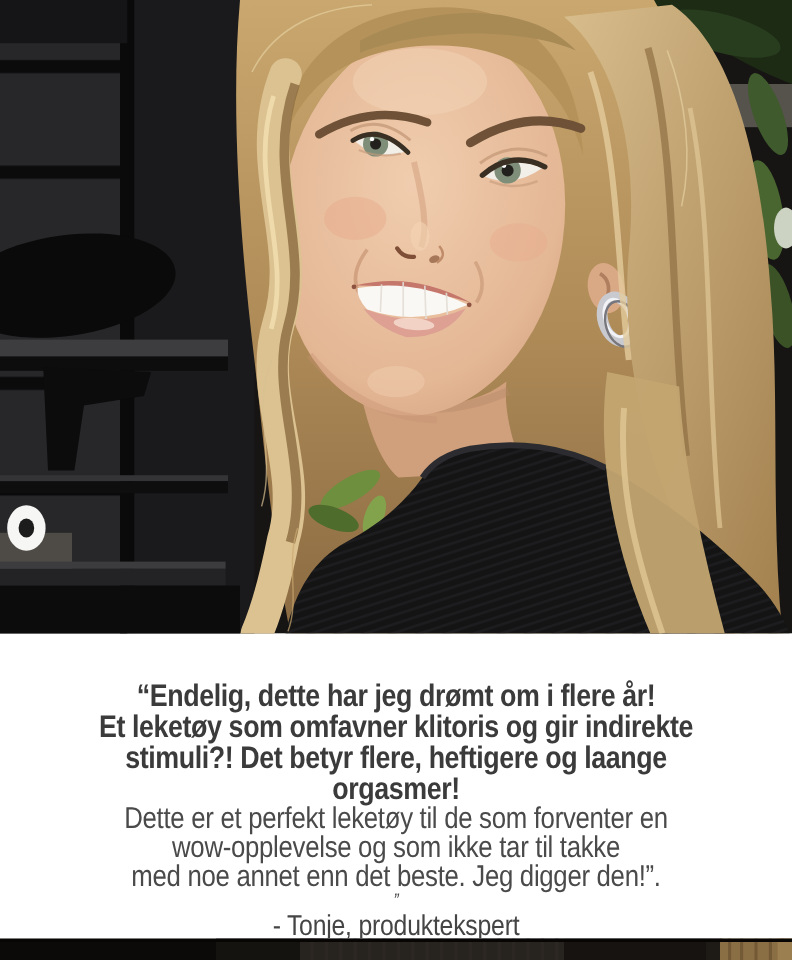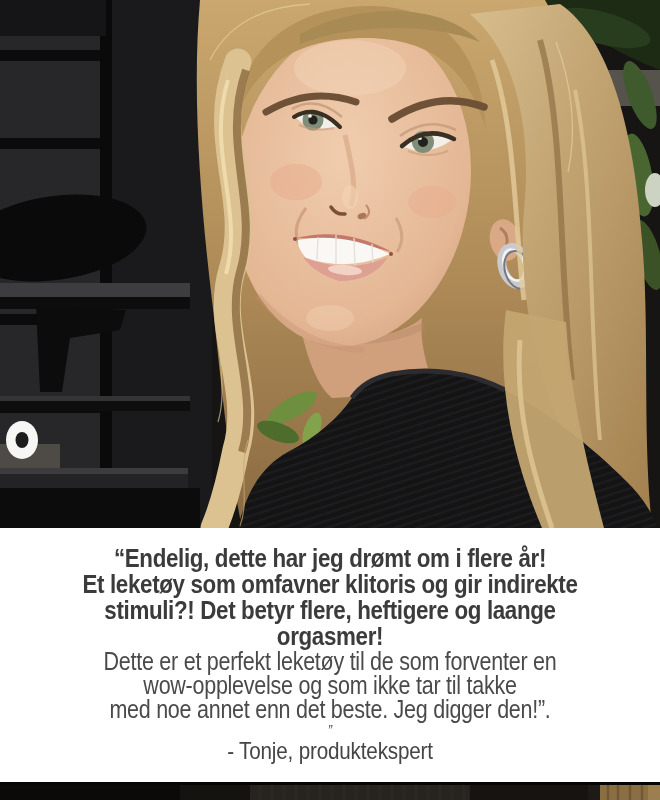--- a/index.html
+++ b/index.html
@@ -6,21 +6,21 @@
   html,body { background:#e8e8e8; }
   .stage {
     width:660px; height:800px; margin:0 auto;
     background:#ffffff; overflow:hidden; position:relative;
     font-family:"Liberation Sans", sans-serif;
   }
   .photo-top { display:block; width:660px; height:528px; }
   .photo-strip { display:block; width:660px; height:18px; }
   .quote-section {
     width:660px; height:254px; background:#ffffff;
-    padding-top:17px; text-align:center; overflow:hidden;
+    padding-top:38px; text-align:center; overflow:hidden;
   }
   .quote-text { transform:scaleX(0.86); transform-origin:50% 0; }
   .q-bold {
     font-weight:bold; font-size:26px; line-height:26px;
     color:#3b3b3b; letter-spacing:-0.4px; white-space:nowrap;
   }
   .q-reg {
     font-weight:normal; font-size:25px; line-height:24px;
     color:#4a4a4a; letter-spacing:-0.3px; white-space:nowrap;
   }

